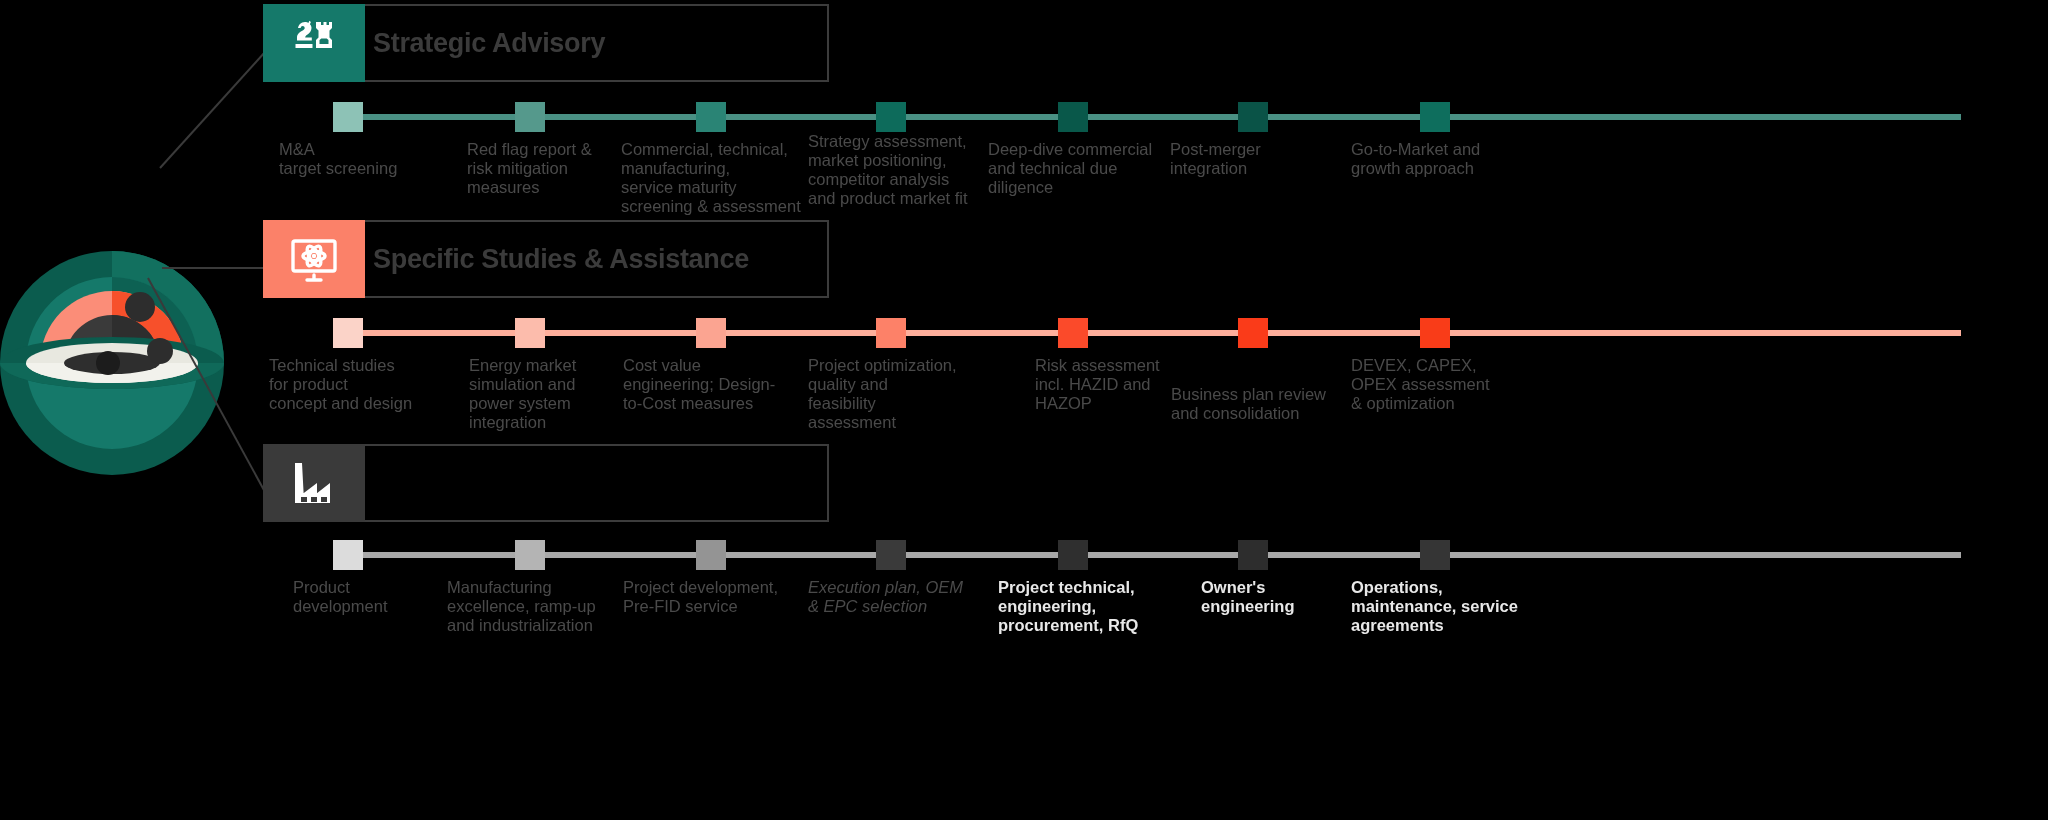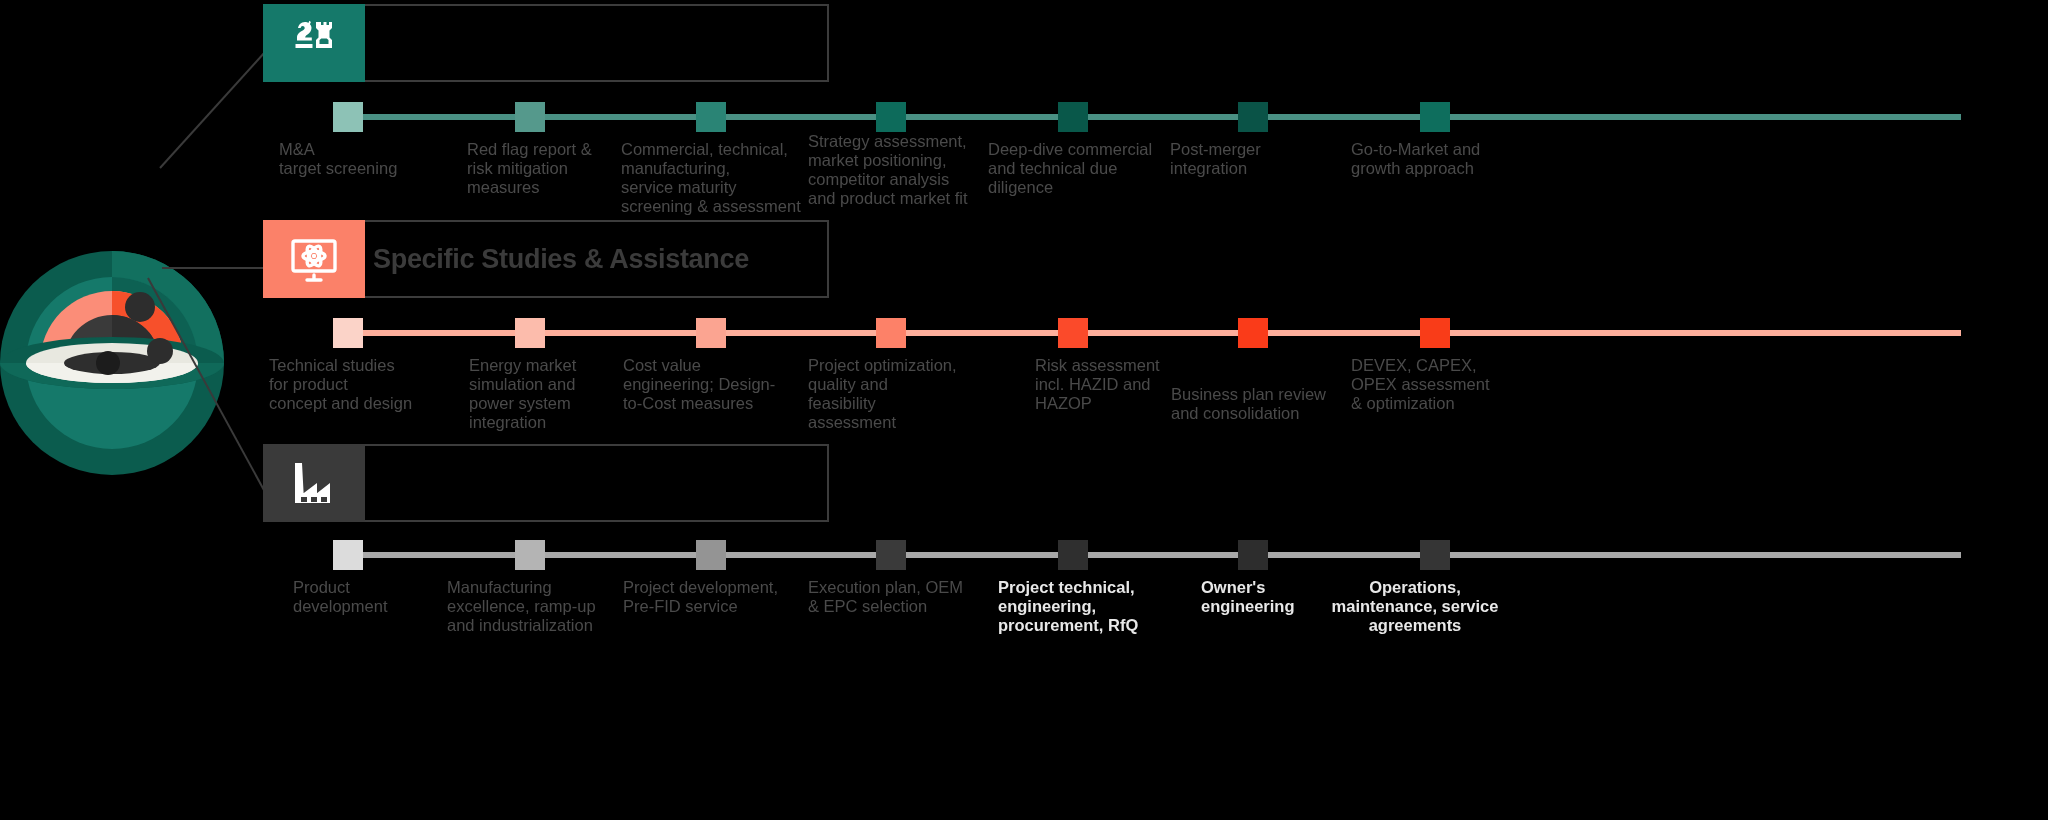--- a/index.html
+++ b/index.html
@@ -96,20 +96,21 @@
 
   <div class="section" style="left:263px; top:4px; width:1790px;">
     <div class="hdr">
       <div class="hdr-box"></div>
       <div class="hdr-icon" style="background:#15796a;">
         <svg width="56" height="56" viewBox="0 0 56 56" fill="#fff">
           <path d="M12 14c0-4 3-7 7-7 1.5 0 2.5.4 3.4 1l.9-2.2 1.6 1.1-1 2.3c1 1 1.6 2.3 1.6 3.9 0 3-2 5.2-4.3 6.6-1.2.7-2 1.6-2 2.9h6.6v3H11v-3c0-4 3.4-5.6 5.7-7 1.2-.8 2-1.6 2-2.6 0-1.2-.9-2-2-2s-2 .8-2 2h-2.7zM9.5 29h17v4h-17z"></path>
           <path d="M32 7h3v3h2.5V7h3v3H43V7h3v6l-2.5 2.5v7L46 25v4h-3.5v-4l-1.8-1.6h-5.4L33.5 25v4H30v-4l2.5-2.5v-7L30 13V7h2zM30 29h16v4H30z"></path>
         </svg>
       </div>
+      <div class="hdr-title">Strategic Advisory</div>
     </div>
 
     <div class="timeline" style="top:98px;">
       <div class="tl-line" style="left:78px; top:12px; width:1620px; background:#4a9184;"></div>
       <div class="tl-node" style="left:70px;   background:#8dc2b6;"></div>
       <div class="tl-node" style="left:252px;  background:#55998c;"></div>
       <div class="tl-node" style="left:433px;  background:#2a8475;"></div>
       <div class="tl-node" style="left:613px;  background:#0d6b5b;"></div>
       <div class="tl-node" style="left:795px;  background:#09584a;"></div>
       <div class="tl-node" style="left:975px;  background:#0a5347;"></div>
@@ -212,26 +213,26 @@
       <div class="tl-node" style="left:975px;  background:#2d2d2d;"></div>
       <div class="tl-node" style="left:1157px; background:#353535;"></div>
 
       <div class="tl-label" style="left:30px;   top:38px; width:170px;">Product
 development</div>
       <div class="tl-label" style="left:184px;  top:38px; width:180px;">Manufacturing
 excellence, ramp-up
 and industrialization</div>
       <div class="tl-label" style="left:360px;  top:38px; width:200px;">Project development,
 Pre-FID service</div>
-      <div class="tl-label" style="left:545px;  top:38px; width:190px;">Execution plan, OEM
+      <div class="tl-label" style="left:545px;  top:38px; width:190px;font-style:italic;">Execution plan, OEM
 &amp; EPC selection</div>
       <div class="tl-label bold" style="left:735px;  top:38px; width:190px;">Project technical,
 engineering,
 procurement, RfQ</div>
       <div class="tl-label bold" style="left:938px;  top:38px; width:170px;">Owner's
 engineering</div>
-      <div class="tl-label bold" style="left:1052px; top:38px; width:200px;text-align:center;">Operations,
+      <div class="tl-label bold" style="left:1088px; top:38px; width:200px;">Operations,
 maintenance, service
 agreements</div>
     </div>
   </div>
 
 </div>
 
 </body></html>

